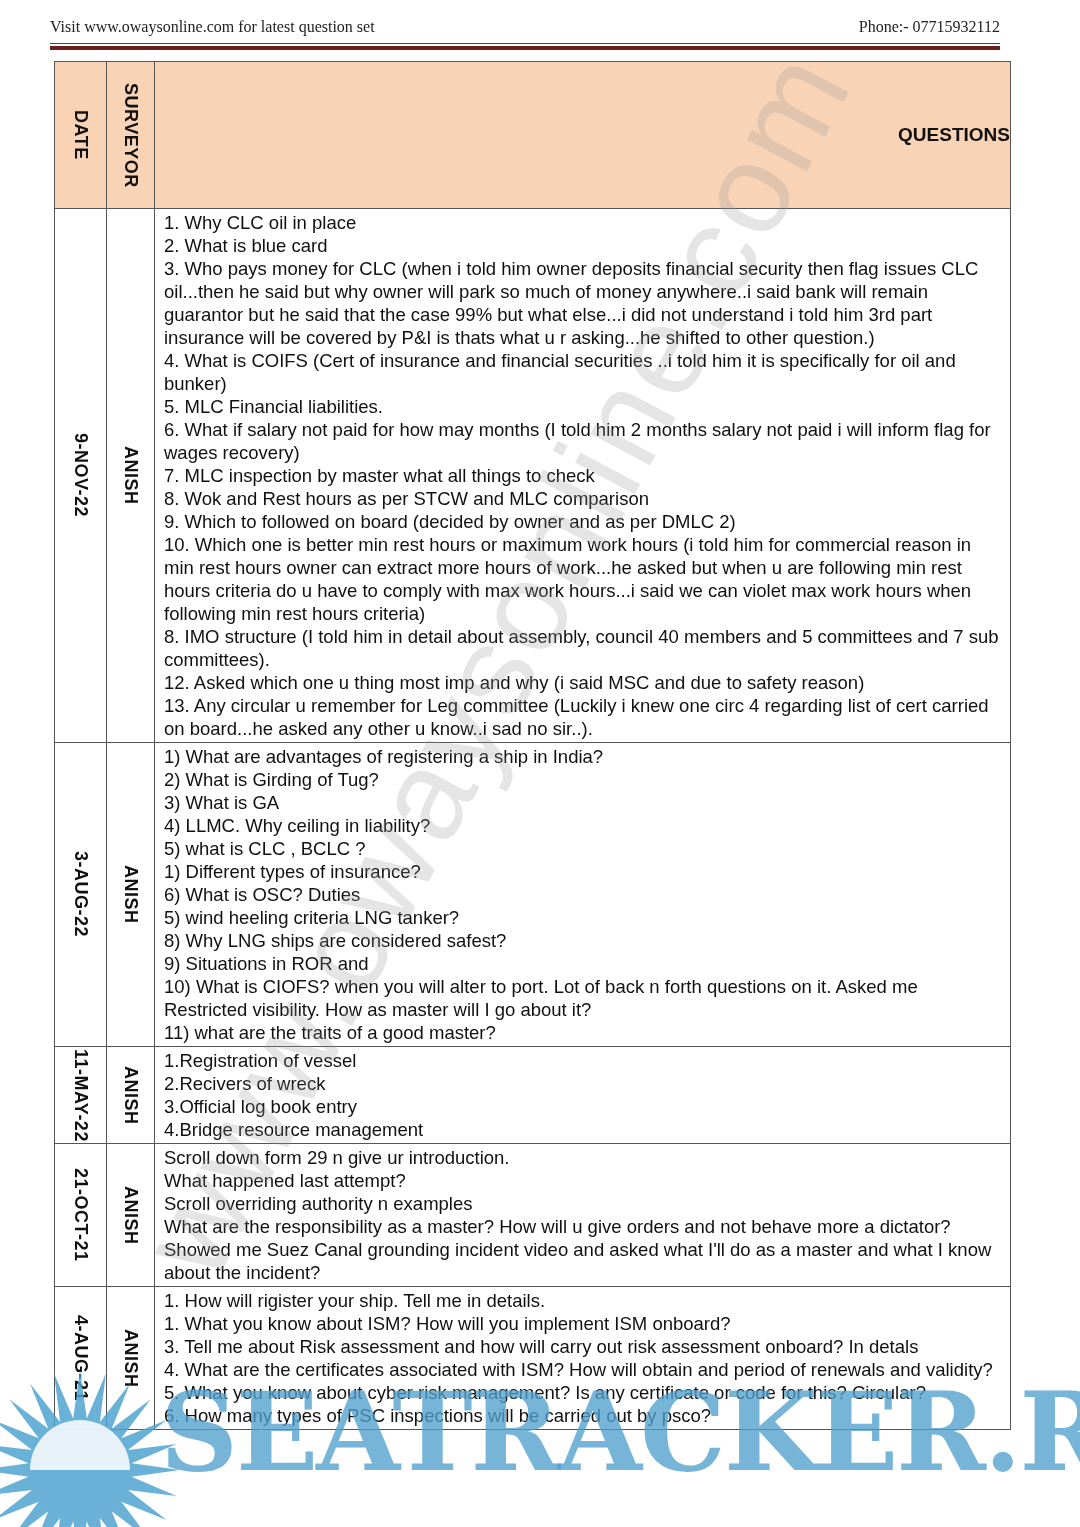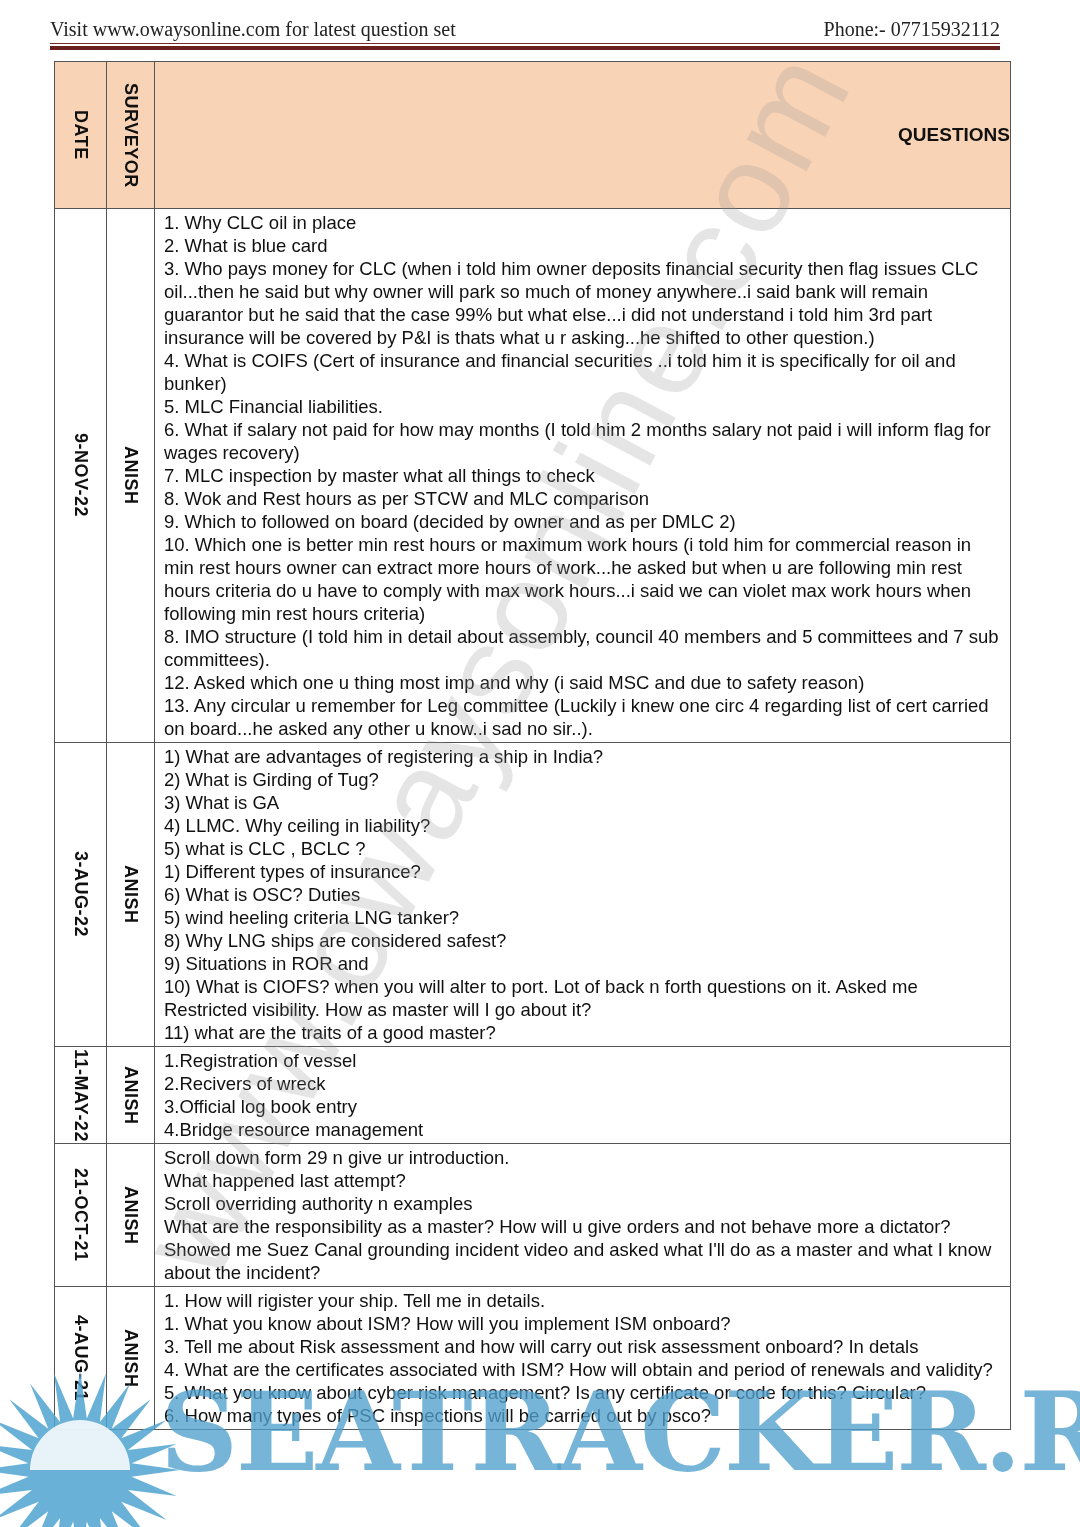--- a/index.html
+++ b/index.html
@@ -1,17 +1,17 @@
 <!DOCTYPE html>
 <html><head>
 <meta charset="utf-8">
 <style>
   html, body { margin: 0; padding: 0; background: #ffffff; }
   body { width: 1080px; height: 1527px; position: relative; overflow: hidden; font-family: "Liberation Sans", sans-serif; color: #111; }
-  .hdr { position: absolute; left: 50px; top: 18px; width: 950px; height: 24px; font-family: "Liberation Serif", serif; font-size: 20px; color: #222; }
+  .hdr { position: absolute; left: 50px; top: 18px; width: 950px; height: 24px; font-family: "Liberation Serif", serif; font-size: 16px; color: #222; }
   .hdr .left { position: absolute; left: 0; top: 0; }
   .hdr .right { position: absolute; right: 0; top: 0; }
   .rule-thin { position: absolute; left: 50px; top: 43px; width: 950px; height: 1px; background: #7a2a2a; }
   .rule-thick { position: absolute; left: 50px; top: 46px; width: 950px; height: 4px; background: #6b2020; }
 
   table.qs { position: absolute; left: 54px; top: 61px; width: 957px; border-collapse: collapse; table-layout: fixed; }
   table.qs td, table.qs th { border: 1px solid #555; padding: 0; vertical-align: middle; }
   col.c-date { width: 52px; }
   col.c-surv { width: 48px; }
   thead th { background: #f9d3b5; height: 146px; }

